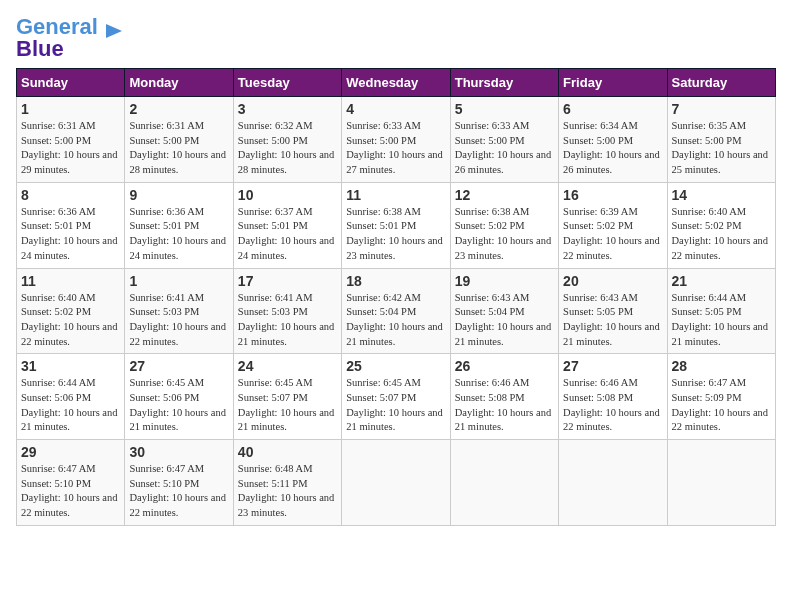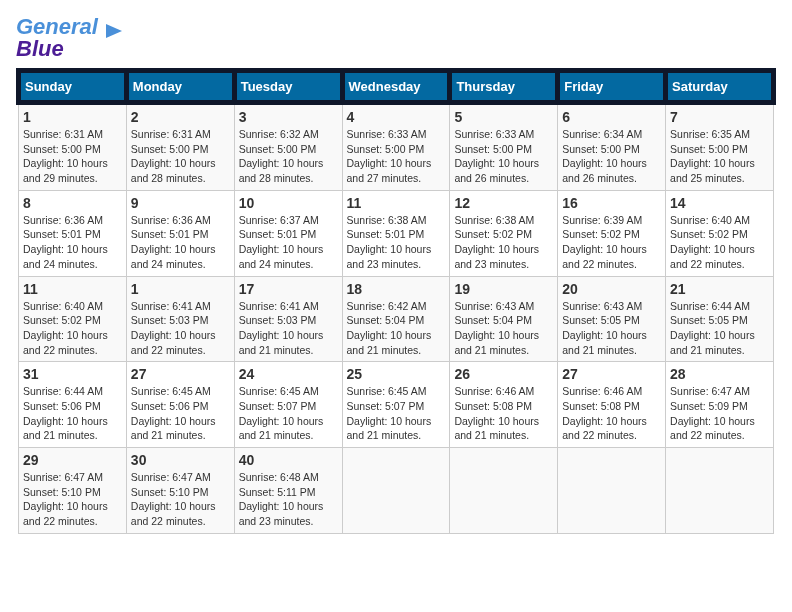--- a/index.html
+++ b/index.html
@@ -13,21 +13,20 @@
     .header-area {
       display: flex;
       justify-content: space-between;
       align-items: flex-start;
       margin-bottom: 8px;
     }
     .logo {
       display: flex;
       flex-direction: column;
       align-items: flex-start;
-      font-style: italic;
     }
     .logo-text {
       font-size: 22px;
       font-weight: bold;
       color: #333;
       line-height: 1;
     }
     .logo-text span {
       color: #4a90d9;
     }
@@ -42,27 +41,27 @@
     .location-title {
       font-size: 16px;
       color: #555;
     }
     table {
       width: 100%;
       border-collapse: collapse;
       font-size: 11px;
     }
     thead tr th {
-      background-color: #0369a1;
+      background-color: #701a75;
       color: #fff;
       padding: 6px 4px;
       text-align: left;
       font-size: 13px;
       font-weight: bold;
-      border: 5px solid #0f172a;
+      border: 1px solid #0f172a;
     }
     tbody tr td {
       border: 1px solid #ccc;
       vertical-align: top;
       padding: 4px;
       width: 14.28%;
       min-height: 70px;
       background: #fff;
     }
     tbody tr:nth-child(odd) td {
@@ -72,20 +71,21 @@
       font-size: 14px;
       font-weight: bold;
       color: #333;
       display: block;
       margin-bottom: 2px;
     }
     .day-info {
       font-size: 10.5px;
       color: #333;
       line-height: 1.4;
+      font-family: Liberation Serif, serif;
     }
     td.empty {
       background: #f0f0f0;
     }
   </style>
 </head>
 <body>
 
 <div class="header-area">
   <div class="logo">

